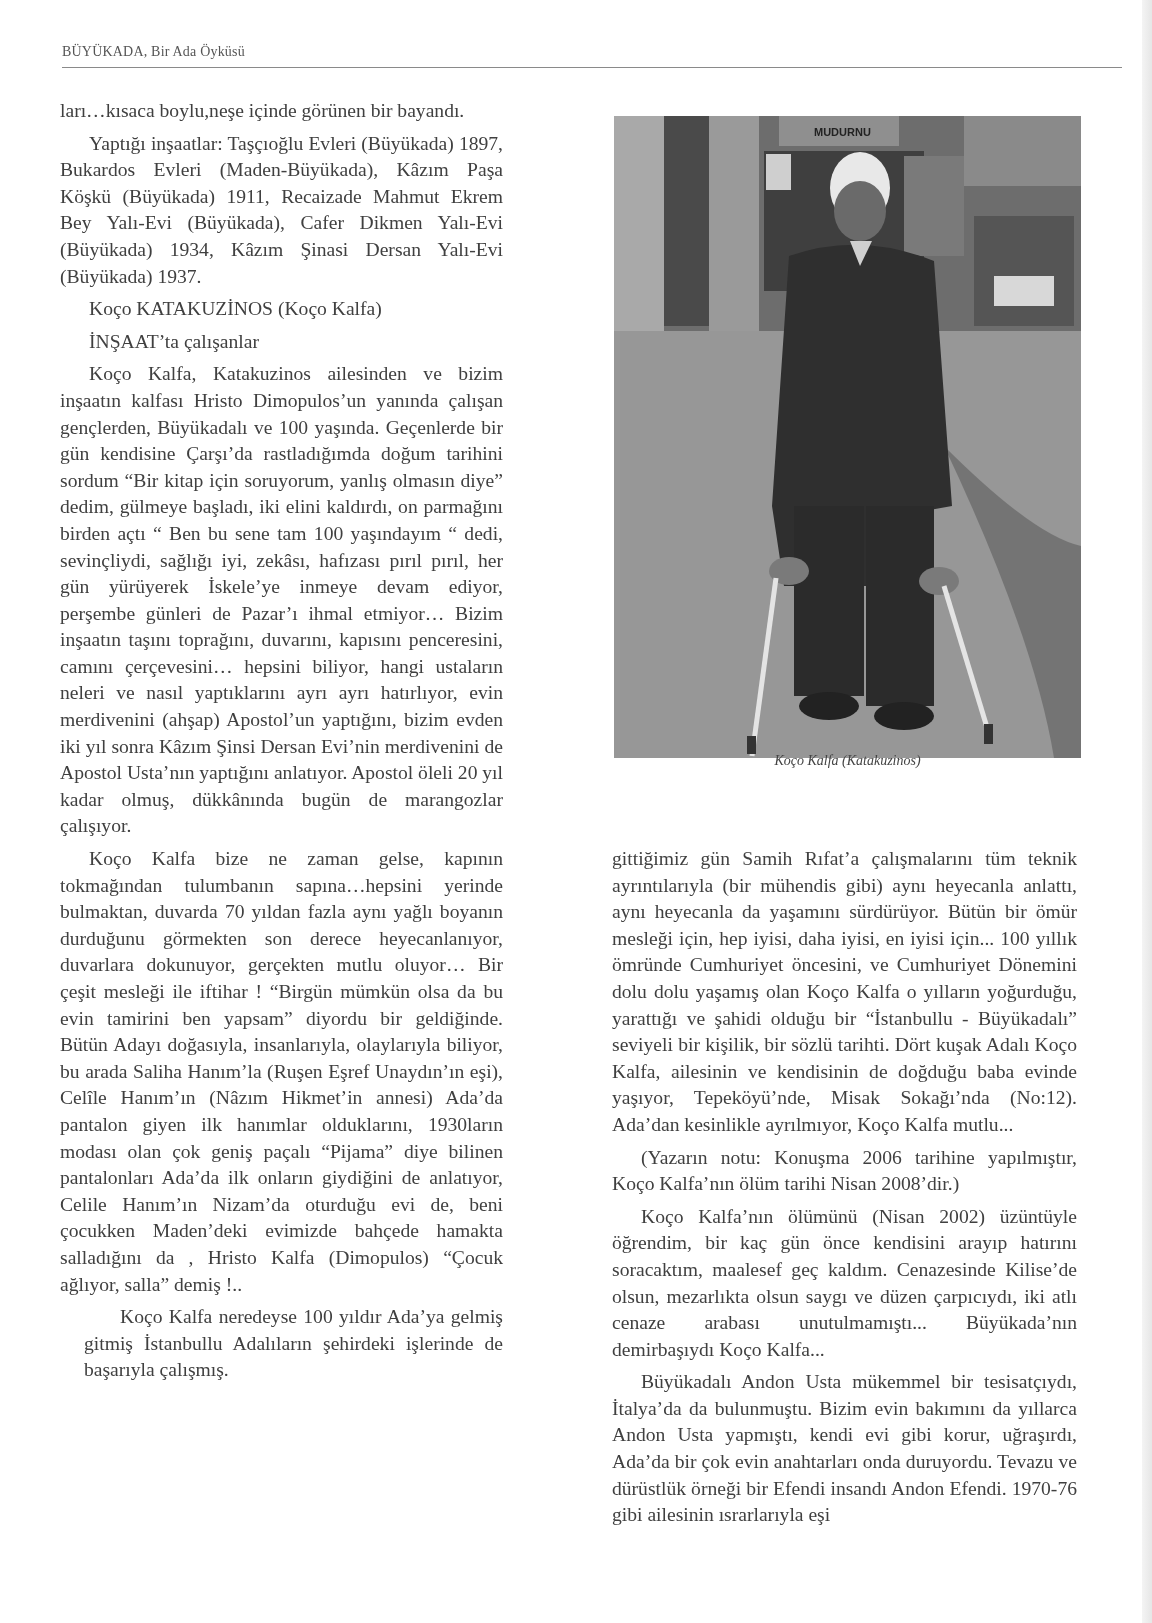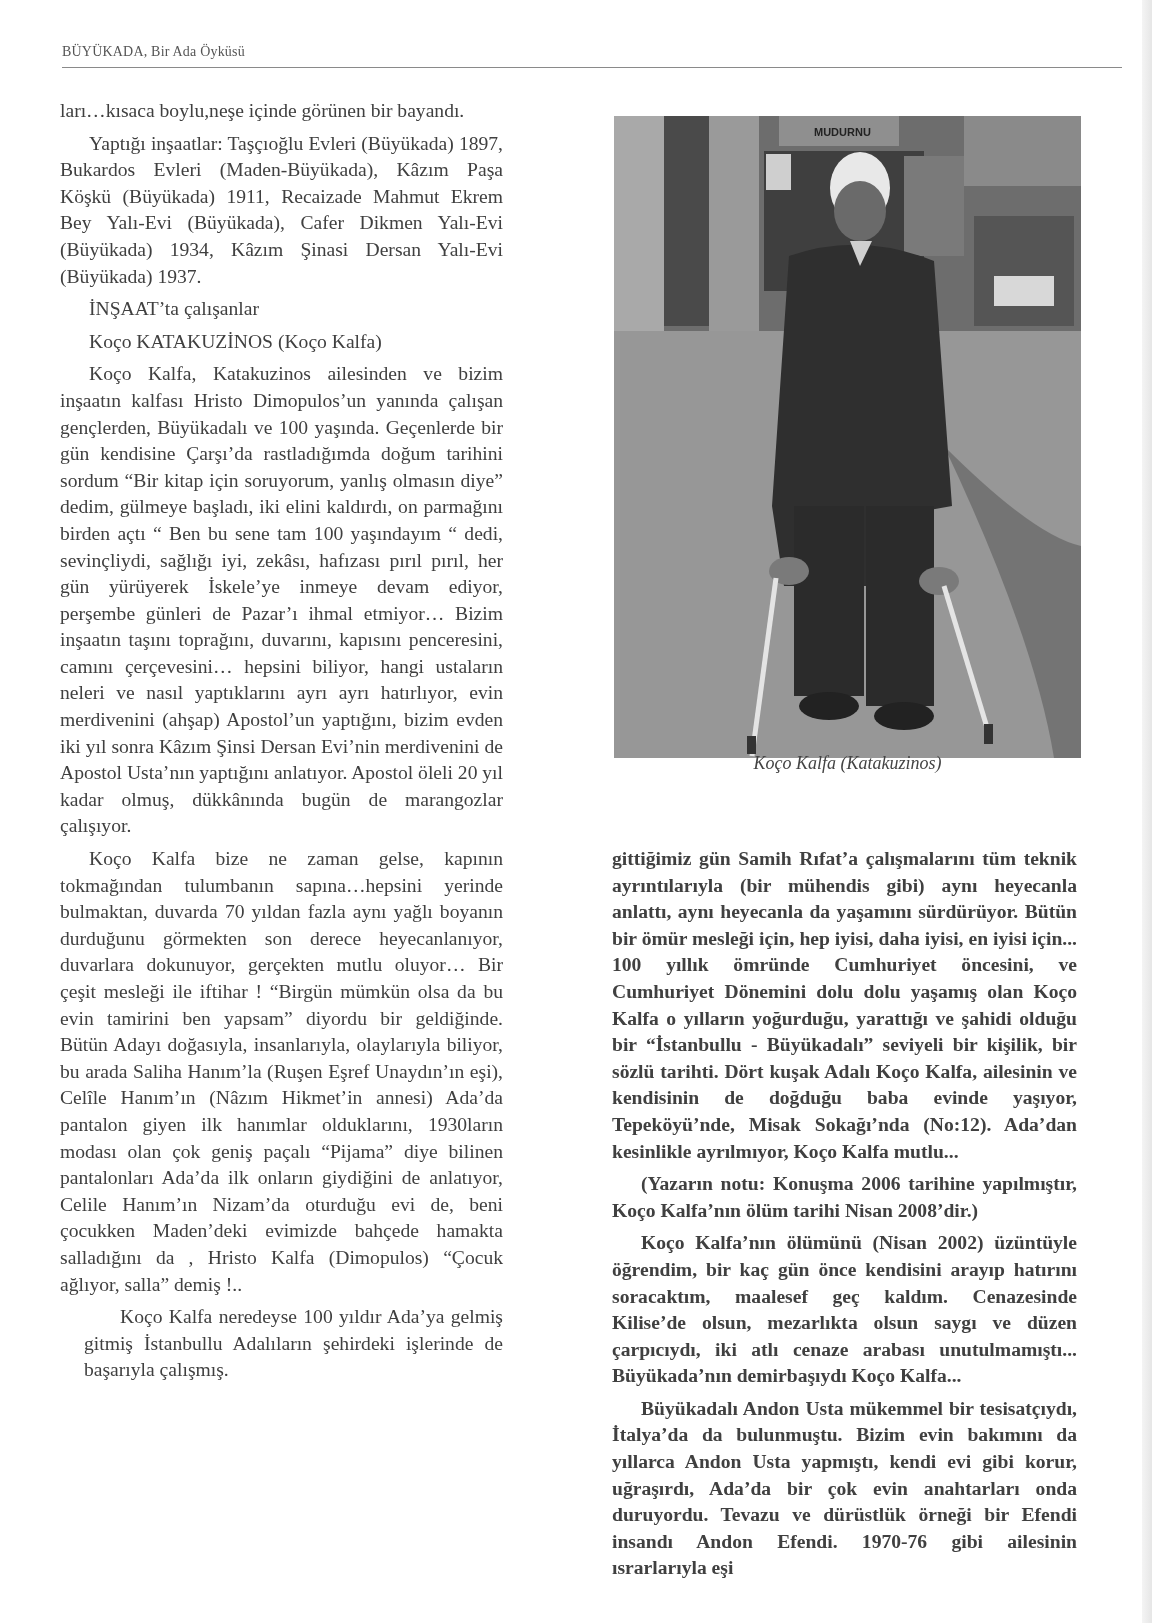--- a/index.html
+++ b/index.html
@@ -23,54 +23,54 @@
     position: absolute; left: 62px; top: 67px; width: 1060px; height: 1px;
     background: #8a8a8a;
   }
   .col {
     position: absolute; top: 98px;
     font-size: 19.6px; line-height: 26.6px;
     text-align: justify;
     color: #404040;
   }
   .col-left { left: 60px; width: 443px; }
-  .col-right { left: 612px; width: 465px; top: 846px; font-weight: bold; }
+  .col-right { left: 612px; width: 465px; top: 846px; }
   .col p { margin: 0 0 6px 0; text-indent: 29px; hyphens: manual; }
   .col p.noindent { text-indent: 0; }
   .col p.heading { text-align: left; }
   .col p.extra-indent { text-indent: 36px; margin-left: 24px; }
 
   .figure {
     position: absolute; left: 614px; top: 116px; width: 467px; height: 642px;
   }
   .photo {
     width: 467px; height: 642px; position: relative; overflow: hidden;
     background:
       repeating-linear-gradient(to bottom, rgba(255,255,255,0.10) 0px, rgba(255,255,255,0.10) 1px, rgba(0,0,0,0.06) 2px, rgba(0,0,0,0) 3px),
       linear-gradient(to bottom, #777 0%, #6a6a6a 35%, #8c8c8c 45%, #9b9b9b 100%);
   }
   .photo svg { position: absolute; left: 0; top: 0; }
   .caption {
     position: absolute; left: 614px; top: 753px; width: 467px;
-    text-align: center; font-style: italic; font-size: 18px; color: #444;
+    text-align: center; font-style: italic; font-size: 14px; color: #444;
   }
 </style>
 </head>
 <body>
 
 <div class="page-edge"></div>
 
 <div class="running-header">BÜYÜKADA, Bir Ada Öyküsü</div>
 <div class="header-rule"></div>
 
 <div class="col col-left">
   <p class="noindent">ları…kısaca boylu,neşe içinde  görünen bir bayandı.</p>
   <p>Yaptığı inşaatlar: Taşçıoğlu Evleri (Büyükada) 1897, Bukardos Evleri (Maden-Büyükada), Kâzım Paşa Köşkü (Büyükada) 1911, Recaizade Mahmut Ekrem Bey Yalı-Evi (Büyükada), Cafer Dikmen Yalı-Evi (Büyükada) 1934, Kâzım Şinasi Dersan Yalı-Evi (Büyükada) 1937.</p>
+  <p class="heading">Koço KATAKUZİNOS (Koço Kalfa)</p>
   <p class="heading">İNŞAAT’ta çalışanlar</p>
-  <p class="heading">Koço KATAKUZİNOS (Koço Kalfa)</p>
   <p>Koço Kalfa, Katakuzinos ailesinden ve bizim inşaatın kalfası Hristo Dimopulos’un yanında çalışan gençlerden, Büyükadalı ve 100 yaşında. Geçenlerde bir gün kendisine Çarşı’da  rastladığımda doğum tarihini sordum “Bir kitap için soruyorum, yanlış olmasın diye” dedim, gülmeye başladı, iki elini kaldırdı, on parmağını birden açtı “ Ben bu  sene tam 100 yaşındayım “ dedi,  sevinçliydi, sağlığı iyi, zekâsı, hafızası pırıl pırıl, her gün yürüyerek İskele’ye inmeye devam ediyor, perşembe günleri de Pazar’ı ihmal etmiyor… Bizim inşaatın taşını toprağını, duvarını, kapısını penceresini, camını çerçevesini… hepsini biliyor, hangi ustaların neleri ve nasıl yaptıklarını ayrı ayrı hatırlıyor, evin merdivenini (ahşap) Apostol’un yaptığını, bizim evden iki yıl sonra Kâzım Şinsi Dersan Evi’nin merdivenini de Apostol Usta’nın yaptığını anlatıyor. Apostol öleli 20 yıl kadar olmuş, dükkânında bugün de marangozlar çalışıyor.</p>
   <p>Koço Kalfa bize ne zaman gelse, kapının tokmağından tulumbanın sapına…hepsini yerinde bulmaktan, duvarda 70 yıldan fazla aynı yağlı boyanın durduğunu görmekten son derece heyecanlanıyor, duvarlara dokunuyor, gerçekten mutlu oluyor… Bir çeşit mesleği ile iftihar ! “Birgün mümkün olsa da bu evin tamirini ben yapsam” diyordu bir geldiğinde. Bütün Adayı doğasıyla, insanlarıyla, olaylarıyla biliyor, bu arada Saliha Hanım’la (Ruşen Eşref Unaydın’ın eşi), Celîle Hanım’ın (Nâzım Hikmet’in annesi) Ada’da pantalon giyen ilk hanımlar olduklarını, 1930ların modası olan çok geniş paçalı “Pijama” diye bilinen pantalonları Ada’da ilk onların giydiğini de anlatıyor, Celile Hanım’ın Nizam’da oturduğu evi de, beni çocukken Maden’deki evimizde bahçede hamakta salladığını da , Hristo Kalfa (Dimopulos) “Çocuk ağlıyor, salla” demiş !..</p>
   <p class="extra-indent">Koço Kalfa neredeyse 100 yıldır Ada’ya gelmiş gitmiş İstanbullu Adalıların şehirdeki işlerinde de başarıyla çalışmış.</p>
 </div>
 
 <div class="figure">
   <div class="photo">
     <svg width="467" height="642" viewBox="0 0 467 642">
 
       <rect x="0" y="0" width="467" height="230" fill="#6d6d6d"></rect>

